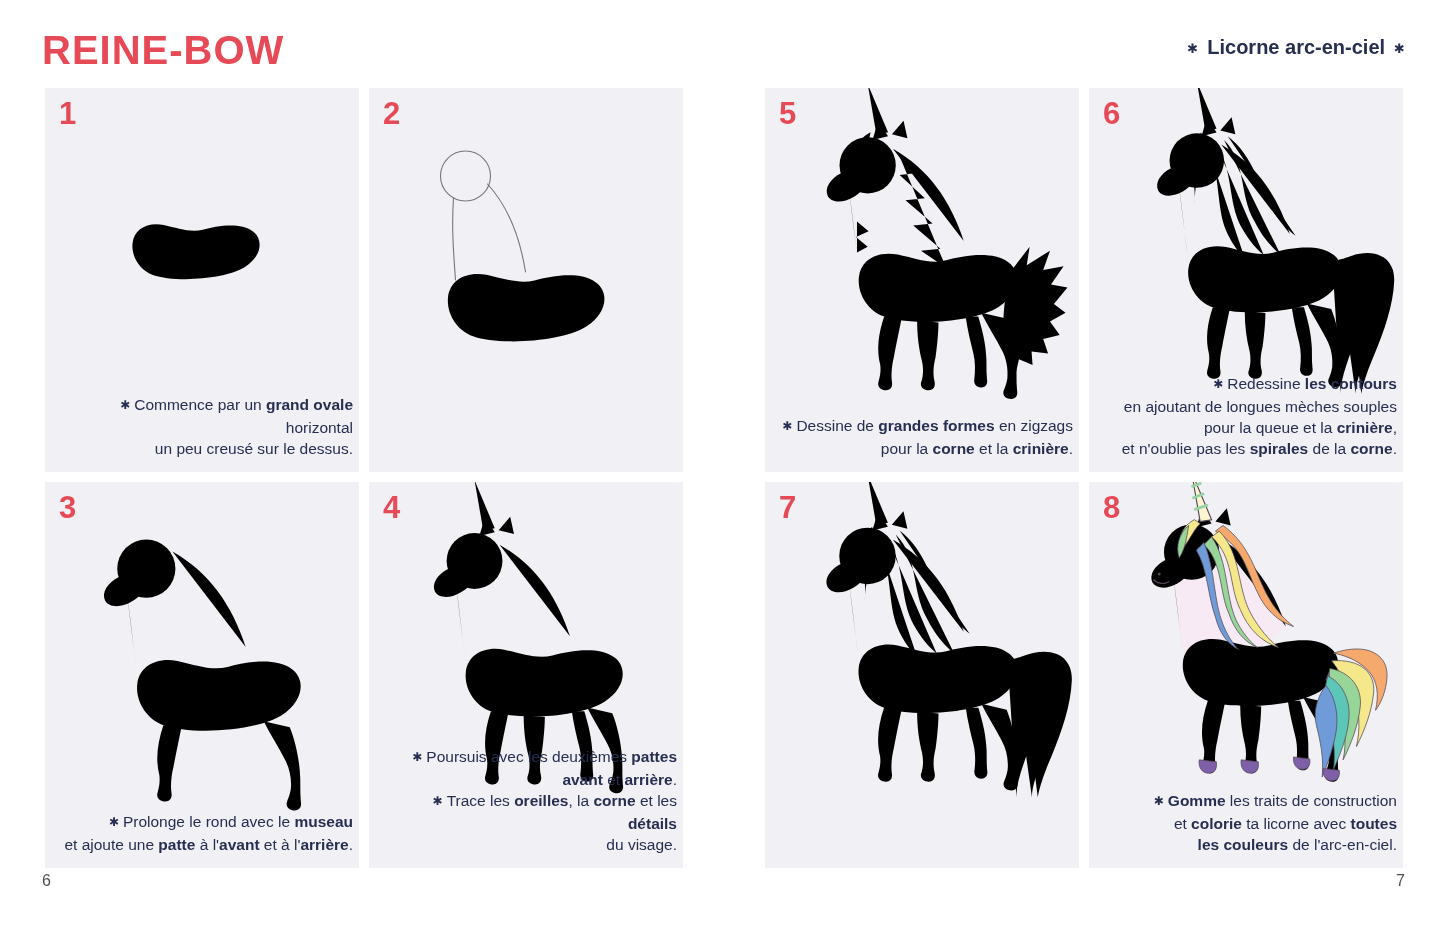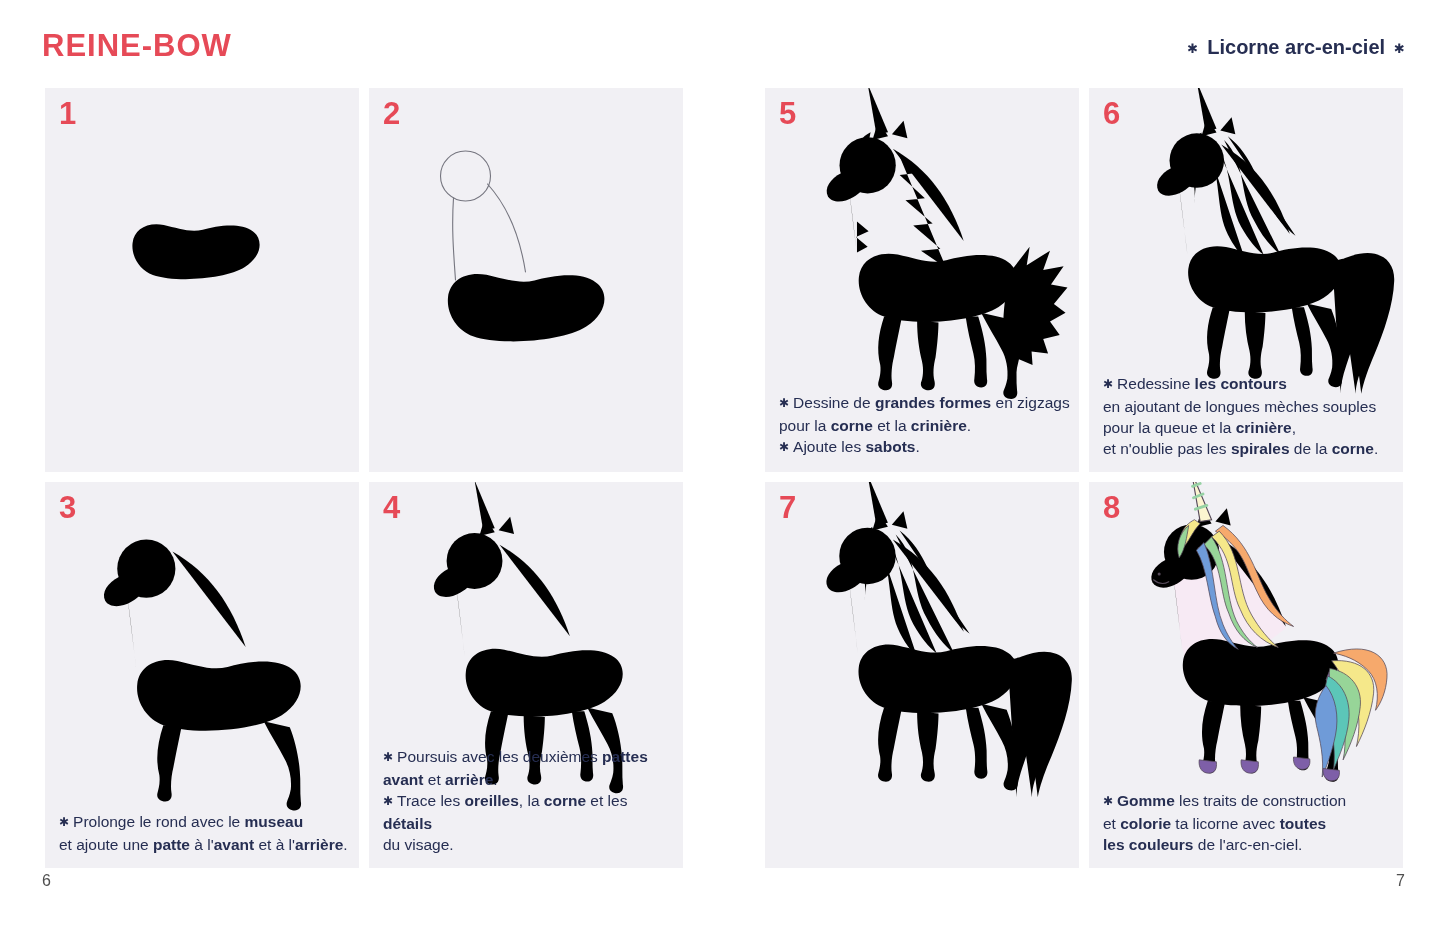--- a/index.html
+++ b/index.html
@@ -12,21 +12,21 @@
     --pagenum:#4f4f4f;
   }
   *{margin:0;padding:0;box-sizing:border-box;}
   html,body{background:#fff;}
   body{
     position:relative;width:1445px;height:929px;overflow:hidden;
     font-family:"Liberation Sans","DejaVu Sans",sans-serif;color:var(--navy);
   }
   .title{
     position:absolute;left:42px;top:28px;
-    font-size:31px;font-weight:700;letter-spacing:1px;color:var(--accent);
+    font-size:40px;font-weight:700;letter-spacing:1px;color:var(--accent);
   }
   .subtitle{
     position:absolute;right:40px;top:36px;
     font-size:20px;font-weight:700;color:var(--navy);
     display:flex;align-items:center;gap:9px;
   }
   .subtitle .star{font-size:13px;position:relative;top:1px;}
   .page-grid{
     position:absolute;top:88px;width:638px;height:780px;
     display:grid;grid-template-columns:1fr 1fr;grid-template-rows:384px 386px;gap:10px;
@@ -34,21 +34,21 @@
   .page-grid.left{left:45px;}
   .page-grid.right{left:765px;}
   .panel{position:relative;background:var(--panel);}
   .panel .num{
     position:absolute;top:8px;left:14px;z-index:2;
     font-size:31px;font-weight:700;color:var(--accent);
   }
   .panel svg.drawing{position:absolute;inset:0;width:100%;height:100%;}
   .caption{
     position:absolute;left:14px;right:6px;bottom:13px;z-index:2;
-    font-size:15.5px;line-height:21px;color:var(--navy);
+    font-size:15.5px;line-height:21px;color:var(--navy);text-align:right;
   }
   .caption .bullet{white-space:pre-line;}
   .caption b{font-weight:700;}
   .caption .star{font-size:12px;margin-right:4px;position:relative;top:-1px;}
   .pagenum{position:absolute;top:872px;font-size:16px;color:var(--pagenum);}
   .pagenum.lft{left:42px;}
   .pagenum.rgt{right:40px;}
   
   .sk path,.sk circle,.sk ellipse{fill:none;stroke:var(--sketch);stroke-width:1.1;stroke-linecap:round;stroke-linejoin:round;}
   
@@ -142,20 +142,24 @@
 
 <section class="page-grid left">
 
   <div class="panel">
     <span class="num">1</span>
     <svg class="drawing sk" viewBox="0 0 313 384">
       <g transform="translate(20,-5) scale(0.78)">
           <use href="#bean-body"></use>
         </g>
     </svg>
+    <div class="caption">
+        <div class="bullet"><span class="star">✱</span><span>Commence par un </span><b>grand ovale</b><span> horizontal
+un peu creusé sur le dessus.</span></div>
+      </div>
   </div>
 
   <div class="panel">
     <span class="num">2</span>
     <svg class="drawing sk" viewBox="0 0 313 384">
       <circle cx="96" cy="88" r="25"></circle>
       <path d="M 84 110 C 82 140 84 164 86 192"></path>
       <path d="M 118 96 C 138 118 150 146 156 184"></path>
       <g transform="translate(-4,12) scale(0.96)">
           <use href="#bean-body"></use>
@@ -217,21 +221,20 @@
           <use href="#horn"></use>
           <use href="#face"></use>
         <use href="#mane-zz"></use>
           <use href="#tail-zz"></use>
           <use href="#hooflines"></use>
       </g>
     </svg>
     <div class="caption">
         <div class="bullet"><span class="star">✱</span><span>Dessine de </span><b>grandes formes</b><span> en zigzags
 pour la </span><b>corne</b><span> et la </span><b>crinière</b><span>.</span></div>
-        <div class="bullet"><span class="star">✱</span><span>Ajoute les </span><b>sabots</b><span>.</span></div>
       </div>
   </div>
 
   <div class="panel">
     <span class="num">6</span>
     <svg class="drawing sk" viewBox="0 0 313 384">
       <g transform="translate(18,-12) scale(0.94)">
         <use href="#head"></use>
           <use href="#neck"></use>
           <use href="#bean-body"></use>

